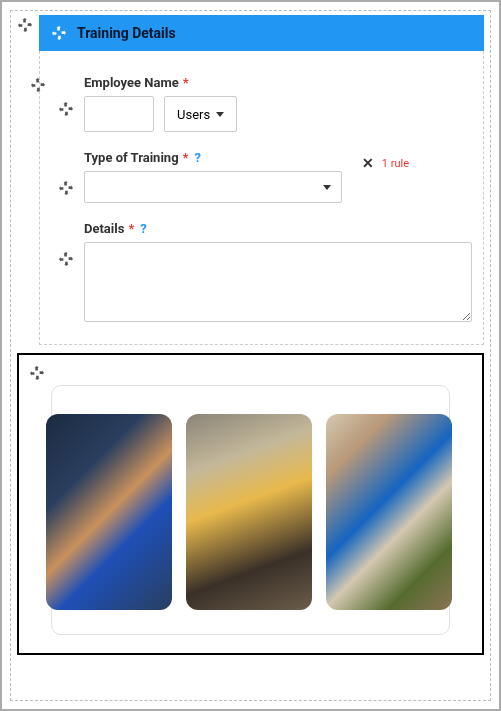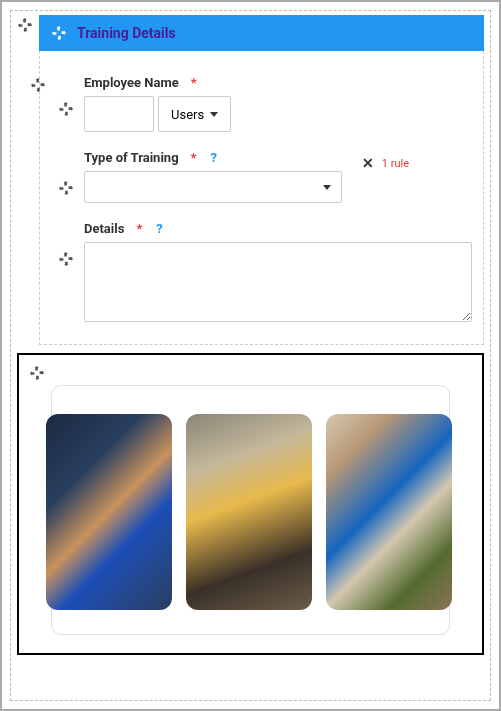--- a/index.html
+++ b/index.html
@@ -24,21 +24,21 @@
     justify-content: center;
     width: 16px;
     height: 16px;
     cursor: move;
   }
   .move-icon svg { width: 14px; height: 14px; }
   .outer-move { position: absolute; top: 6px; left: 6px; }
   
   .section-header {
     background: #2196F3;
-    color: #4c1d95;
+    color: #0f172a;
     font-weight: 700;
     font-size: 14px;
     padding: 10px 12px;
     display: flex;
     align-items: center;
     gap: 10px;
     margin-left: 22px;
   }
   .section-header .move-icon svg path { fill: #fff; }
   
@@ -46,29 +46,29 @@
     margin-left: 22px;
     border: 1px dashed #ccc;
     border-top: none;
     padding: 24px 14px 18px 14px;
   }
   
   .field-row { position: relative; margin-bottom: 18px; padding-left: 30px; }
   .field-move { position: absolute; left: 4px; top: 26px; }
   .field-move-top { position: absolute; left: -24px; top: 2px; }
   
-  .label { font-size: 13px; font-weight: 700; color: #333; margin-bottom: 6px; display: flex; align-items: center; gap: 12px; }
+  .label { font-size: 13px; font-weight: 700; color: #333; margin-bottom: 6px; display: flex; align-items: center; gap: 4px; }
   .req { color: #e53935; font-weight: 700; }
   .help-icon { color: #2196F3; font-weight: 700; font-size: 13px; cursor: pointer; margin-left: 2px; }
   .rule-row { display: flex; align-items: flex-end; justify-content: space-between; }
   .rule-right { display: flex; align-items: center; gap: 8px; }
   .rule-text { color: #e53935; font-size: 11px; }
   .x-icon { font-weight: 700; color: #333; cursor: pointer; font-size: 14px; }
   
-  .inline-group { display: flex; gap: 4px; }
+  .inline-group { display: flex; gap: 10px; }
   .text-input {
     border: 1px solid #ccc;
     height: 36px;
     width: 70px;
     padding: 4px 6px;
     font-size: 13px;
     border-radius: 2px;
   }
   .users-btn {
     border: 1px solid #ccc;

